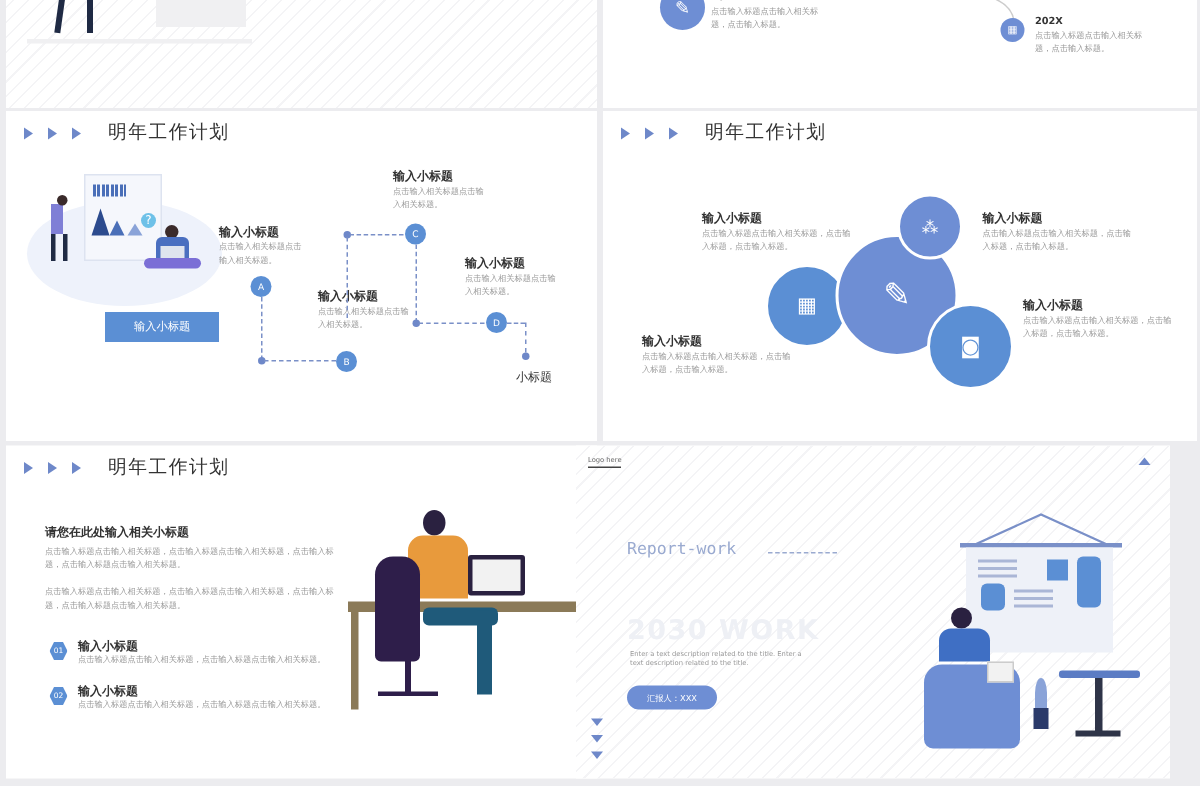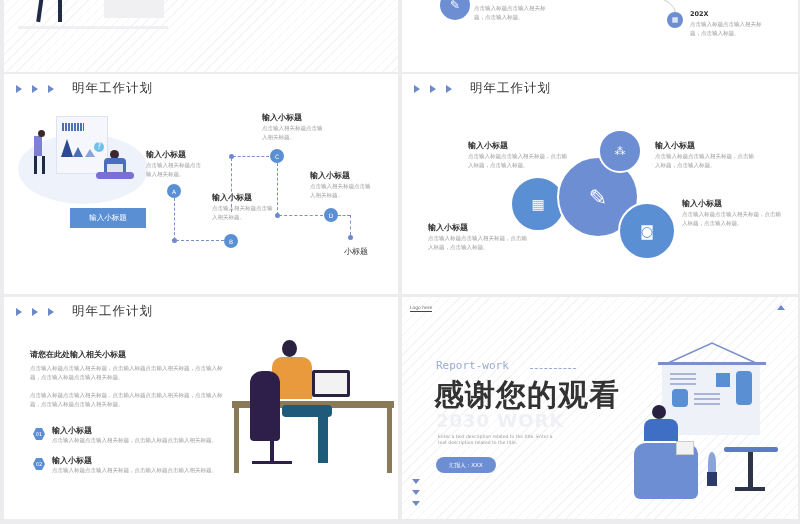--- a/index.html
+++ b/index.html
@@ -4,21 +4,21 @@
 <style>
 *{box-sizing:border-box;margin:0;padding:0}
 html,body{width:800px;height:524px;overflow:hidden;background:#ececef;font-family:"DejaVu Sans","Liberation Sans",sans-serif}
 .grid{position:relative;width:800px;height:524px}
 .slide{position:absolute;background:#fff;overflow:hidden}
 .s1{left:4px;top:-4px;width:394px;height:76px}
 .s2{left:402px;top:-4px;width:396px;height:76px}
 .s3{left:4px;top:74px;width:394px;height:220px}
 .s4{left:402px;top:74px;width:396px;height:220px}
 .s5{left:4px;top:297px;width:394px;height:222px}
-.s6{left:402px;top:297px;width:396px;height:222px}
+.s6{left:384px;top:297px;width:396px;height:222px}
 .hdr{position:absolute;left:12px;top:6px;display:flex;align-items:center;gap:6px}
 .tri{width:0;height:0;border-top:4px solid transparent;border-bottom:4px solid transparent;border-left:6px solid #6e88c9;margin-right:4px}
 .htitle{font-size:12.5px;color:#333;margin-left:8px;letter-spacing:1px}
 .h{font-size:8px;font-weight:bold;color:#333;position:absolute}
 .p{font-size:5.5px;color:#999;position:absolute;line-height:9px}
 .node{position:absolute;border-radius:50%;background:#5b8fd4;color:#fff;font-size:6px;display:flex;align-items:center;justify-content:center}
 .dot{position:absolute;width:5px;height:5px;border-radius:50%;background:#6e88c9}
 .dash-h{position:absolute;border-top:1px dashed #7a90c8;height:0}
 .dash-v{position:absolute;border-left:1px dashed #7a90c8;width:0}
 .circ{position:absolute;border-radius:50%;display:flex;align-items:center;justify-content:center;color:#fff}
@@ -158,21 +158,20 @@
     <div style="position:absolute;left:266px;top:140px;width:4px;height:26px;background:#2e1e4a"></div>
     <div style="position:absolute;left:248px;top:164px;width:40px;height:3px;background:#2e1e4a"></div>
   </div>
 
   <div class="slide s6">
     <div class="hatch"></div>
     <div style="position:absolute;left:8px;top:8px;font-size:4.5px;color:#666;border-bottom:1px solid #444;padding-bottom:1px">Logo here</div>
     <div style="position:absolute;left:375px;top:8px;width:0;height:0;border-left:4px solid transparent;border-right:4px solid transparent;border-bottom:5px solid #6e88c9"></div>
     <div style="position:absolute;left:34px;top:62px;font-family:'DejaVu Sans Mono',monospace;font-size:11px;color:#9aaad0">Report-work</div>
     <div style="position:absolute;left:128px;top:71px;width:46px;border-top:1px dashed #9aaad0"></div>
-    <div style="position:absolute;left:32px;top:78px;font-size:30px;color:#333;letter-spacing:1px;font-weight:bold">感谢您的观看</div>
     <div style="position:absolute;left:34px;top:113px;font-size:18px;color:#eef0f5;font-weight:bold;letter-spacing:1px">2030 WORK</div>
     <div style="position:absolute;left:36px;top:137px;width:120px;font-size:4.5px;color:#999;line-height:6px">Enter a text description related to the title. Enter a text description related to the title.</div>
     <div style="position:absolute;left:34px;top:160px;width:60px;height:16px;border-radius:8px;background:#6e8ed4;color:#fff;font-size:5.5px;display:flex;align-items:center;justify-content:center">汇报人：XXX</div>
     <div style="position:absolute;left:10px;top:182px;width:0;height:0;border-left:4px solid transparent;border-right:4px solid transparent;border-top:5px solid #6e88c9"></div>
     <div style="position:absolute;left:10px;top:193px;width:0;height:0;border-left:4px solid transparent;border-right:4px solid transparent;border-top:5px solid #6e88c9"></div>
     <div style="position:absolute;left:10px;top:204px;width:0;height:0;border-left:4px solid transparent;border-right:4px solid transparent;border-top:5px solid #6e88c9"></div>
 
     <svg style="position:absolute;left:256px;top:44px" width="110" height="26">
         <path d="M10 22 L54 2 L98 22" stroke="#7a90c8" stroke-width="1.5" fill="none"></path>
         <rect x="0" y="21" width="108" height="3" fill="#7a90c8"></rect>

